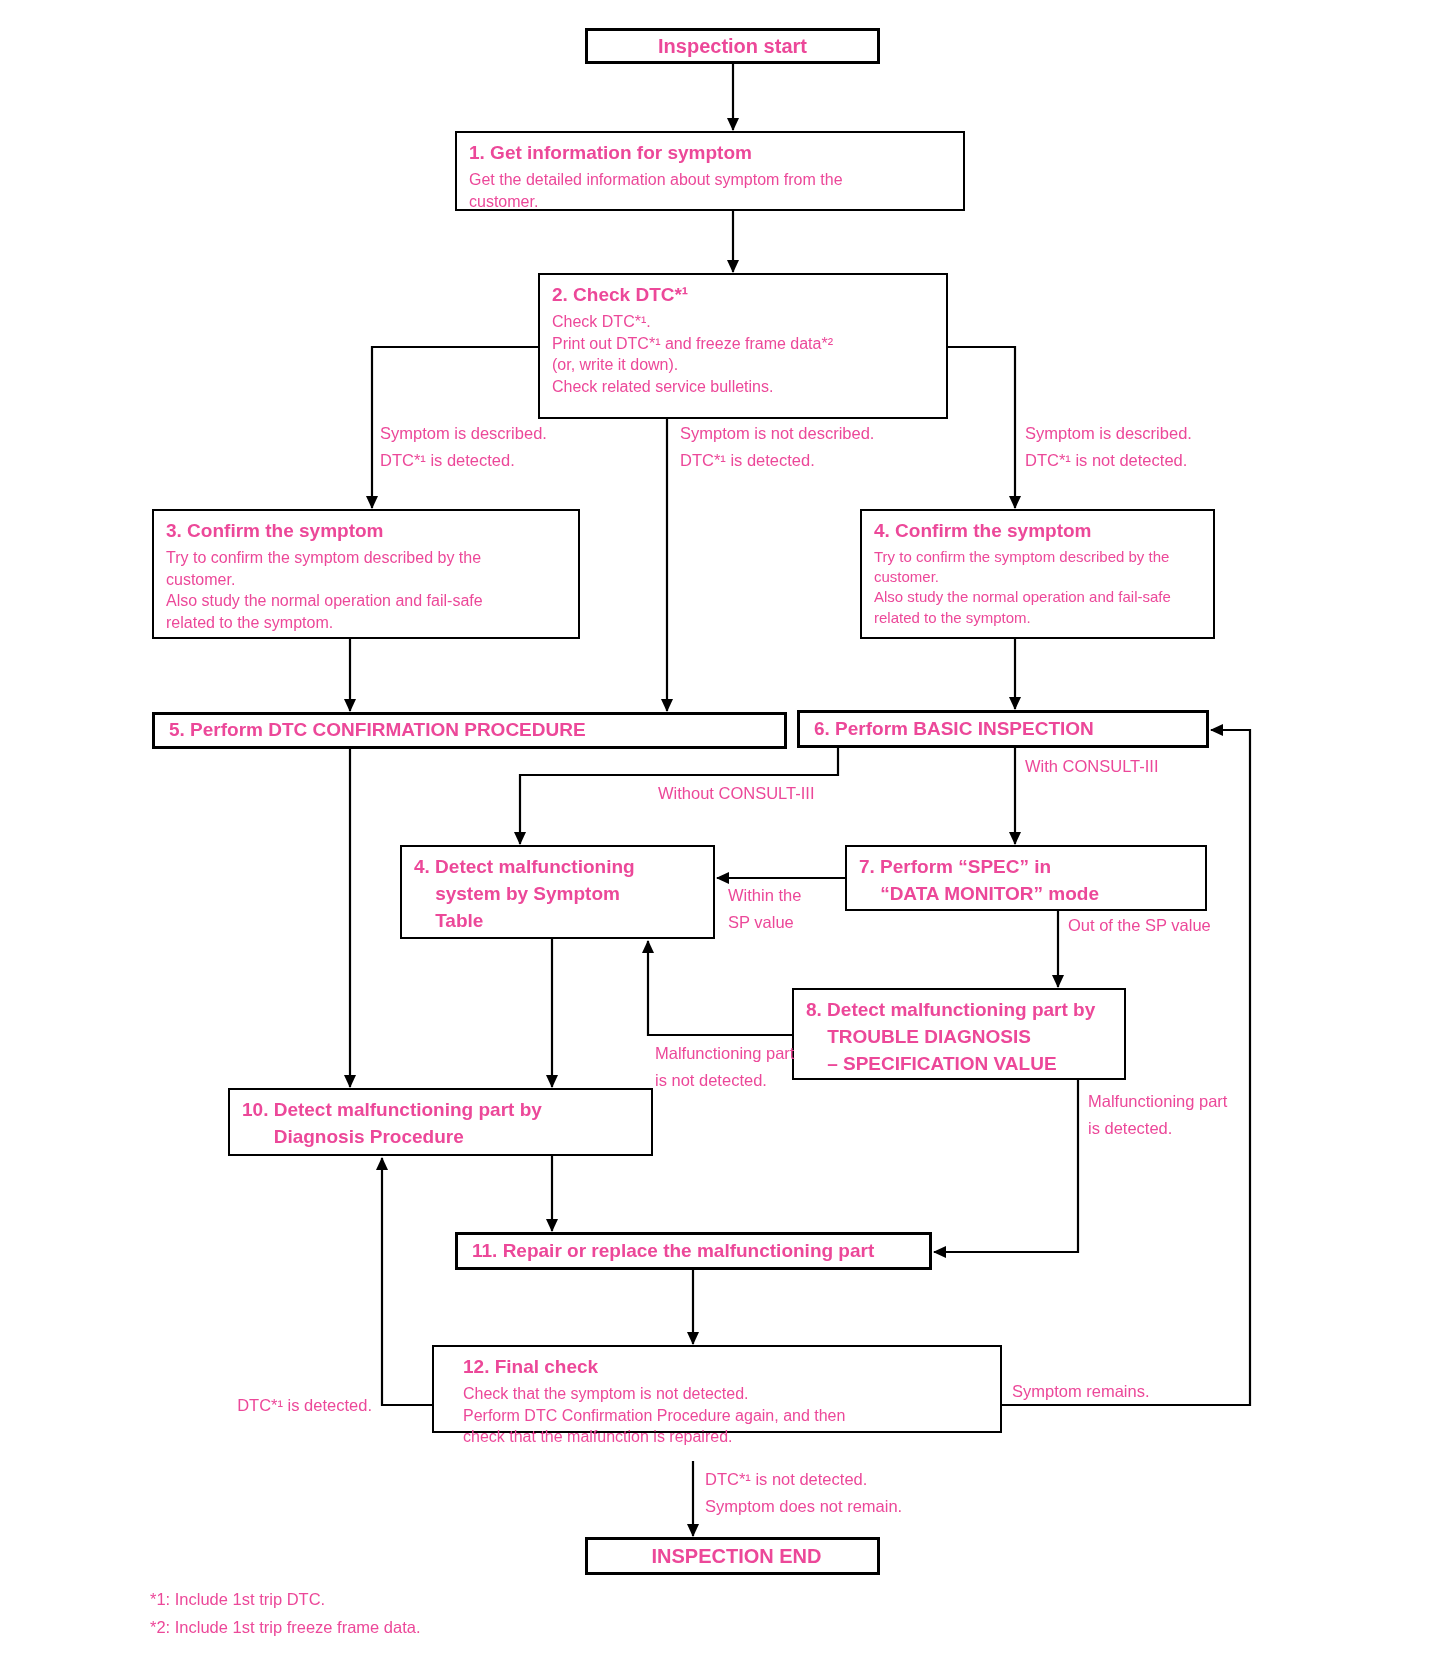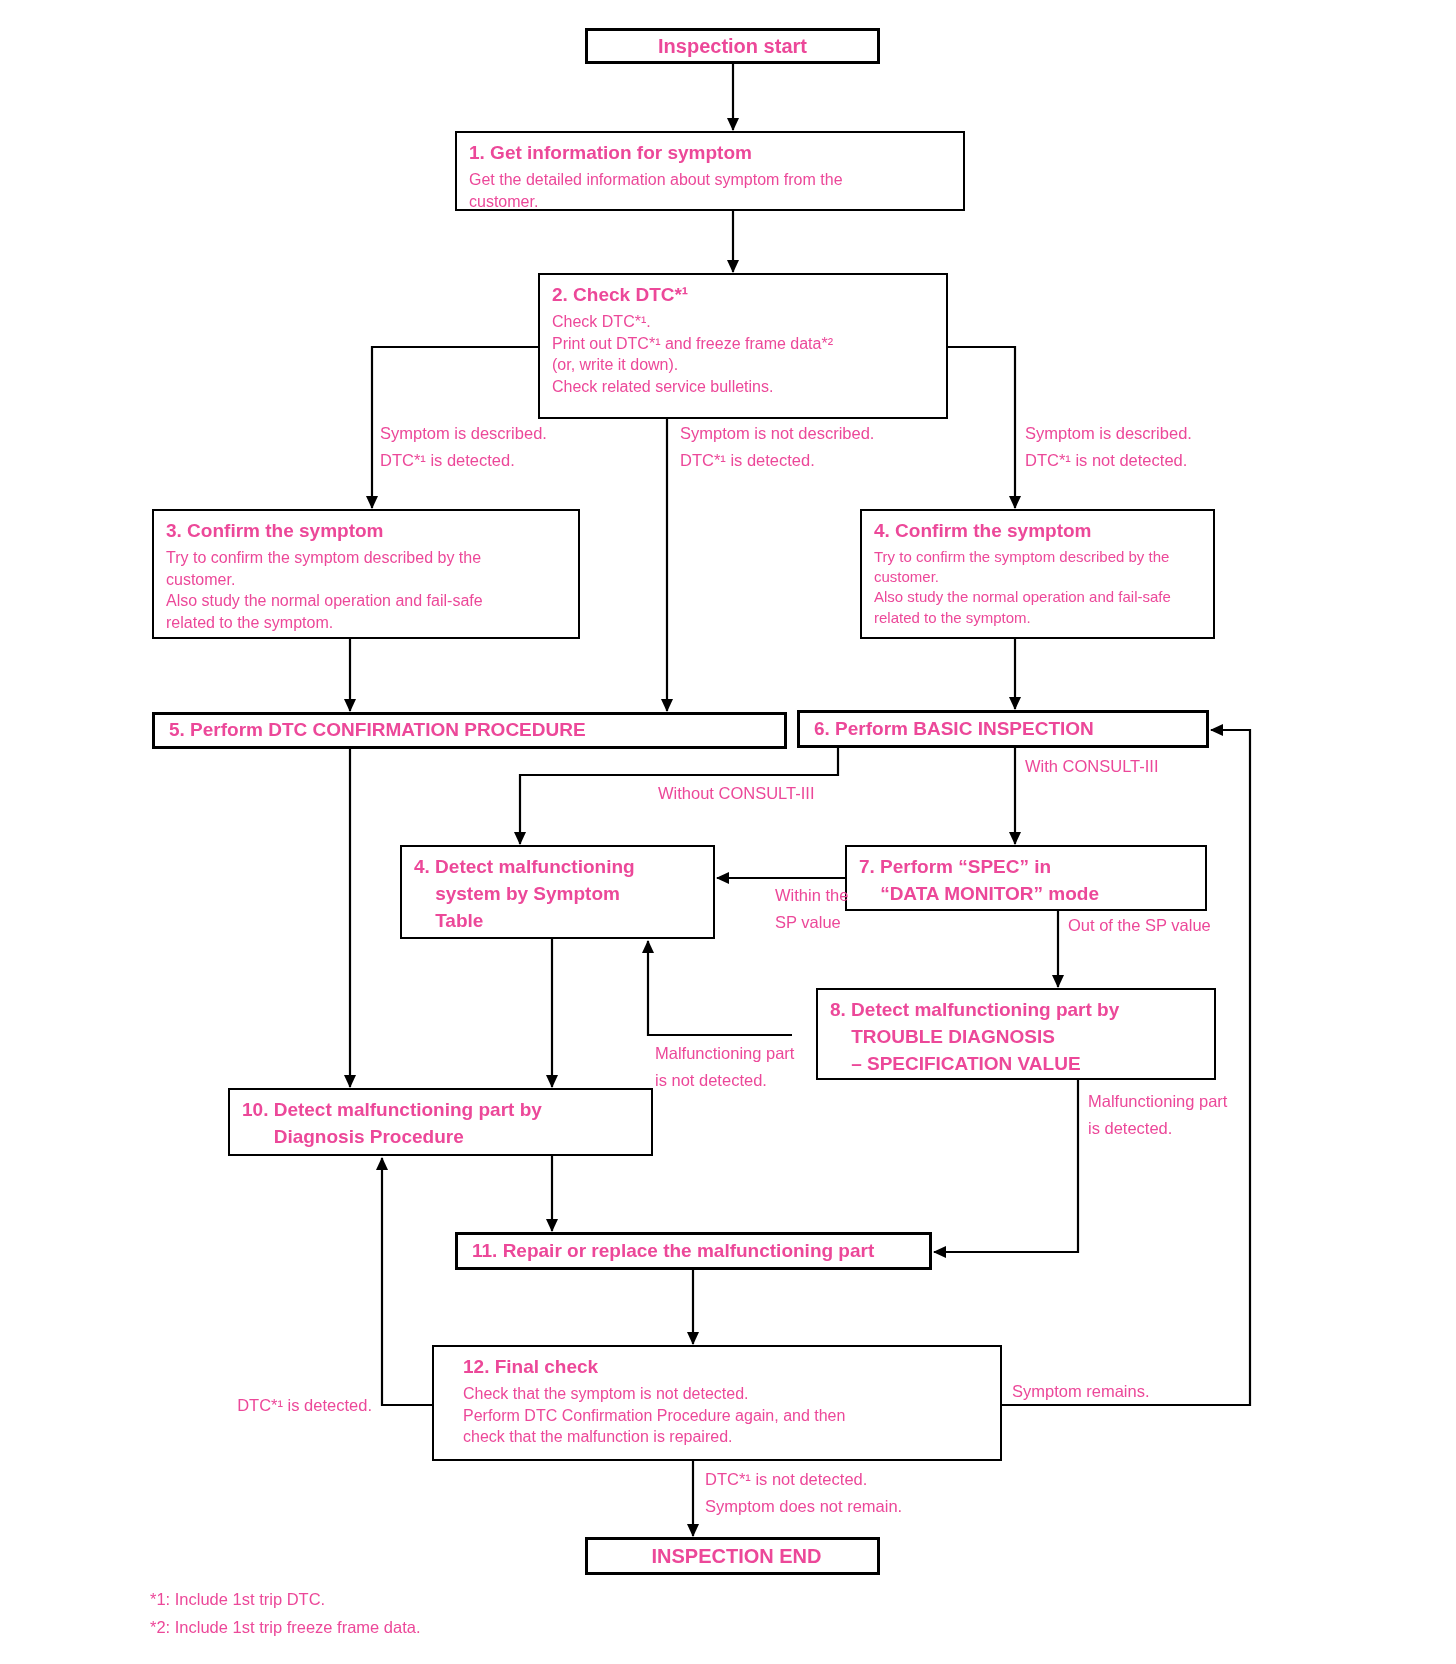--- a/index.html
+++ b/index.html
@@ -102,51 +102,51 @@
     <div class="t">7. Perform “SPEC” in
     “DATA MONITOR” mode</div>
   </div>
 
   <div class="node" style="left:400px;top:845px;width:315px;height:94px;">
     <div class="t">4. Detect malfunctioning
     system by Symptom
     Table</div>
   </div>
 
-  <div class="node" style="left:792px;top:988px;width:400px;height:92px;margin-left:24px;">
+  <div class="node" style="left:792px;top:988px;width:334px;height:92px;">
     <div class="t">8. Detect malfunctioning part by
     TROUBLE DIAGNOSIS
     – SPECIFICATION VALUE</div>
   </div>
 
   <div class="node" style="left:228px;top:1088px;width:425px;height:68px;">
     <div class="t">10. Detect malfunctioning part by
       Diagnosis Procedure</div>
   </div>
 
   <div class="node thick single" style="left:455px;top:1232px;width:477px;height:38px;">
     <div class="t">11. Repair or replace the malfunctioning part</div>
   </div>
 
-  <div class="node" style="left:432px;top:1345px;width:570px;height:116px;padding-left:29px;">
+  <div class="node" style="left:432px;top:1345px;width:570px;height:88px;padding-left:29px;">
     <div class="t">12. Final check</div>
     <div class="b">Check that the symptom is not detected.
 Perform DTC Confirmation Procedure again, and then
 check that the malfunction is repaired.</div>
   </div>
 
   <div class="lbl" style="left:380px;top:420px;">Symptom is described.
 DTC*¹ is detected.</div>
   <div class="lbl" style="left:680px;top:420px;">Symptom is not described.
 DTC*¹ is detected.</div>
   <div class="lbl" style="left:1025px;top:420px;">Symptom is described.
 DTC*¹ is not detected.</div>
   <div class="lbl" style="left:1025px;top:753px;">With CONSULT-III</div>
   <div class="lbl" style="left:658px;top:780px;">Without CONSULT-III</div>
-  <div class="lbl" style="left:728px;top:882px;margin-left:47px;">Within the
+  <div class="lbl" style="left:728px;top:882px;">Within the
 SP value</div>
   <div class="lbl" style="left:1068px;top:912px;">Out of the SP value</div>
   <div class="lbl" style="left:655px;top:1040px;">Malfunctioning part
 is not detected.</div>
   <div class="lbl" style="left:1088px;top:1088px;">Malfunctioning part
 is detected.</div>
   <div class="lbl" style="left:196px;top:1392px;width:176px;text-align:right;">DTC*¹ is detected.</div>
   <div class="lbl" style="left:1012px;top:1378px;">Symptom remains.</div>
   <div class="lbl" style="left:705px;top:1466px;">DTC*¹ is not detected.
 Symptom does not remain.</div>

